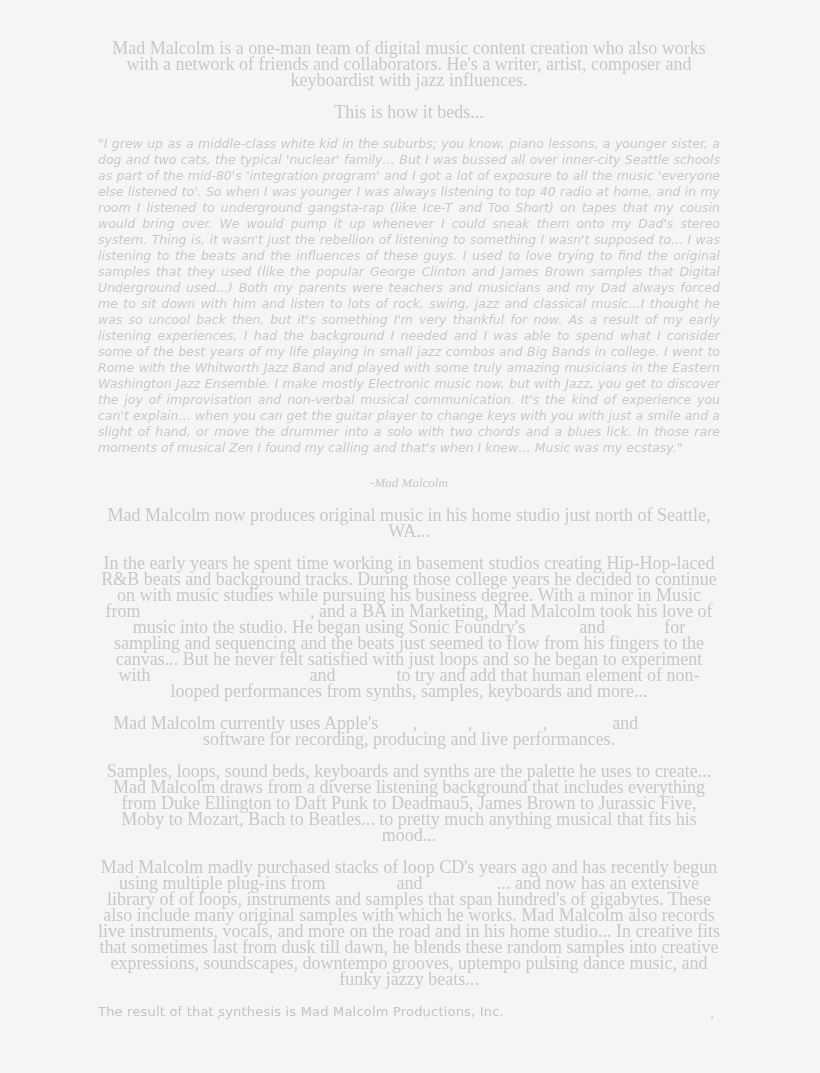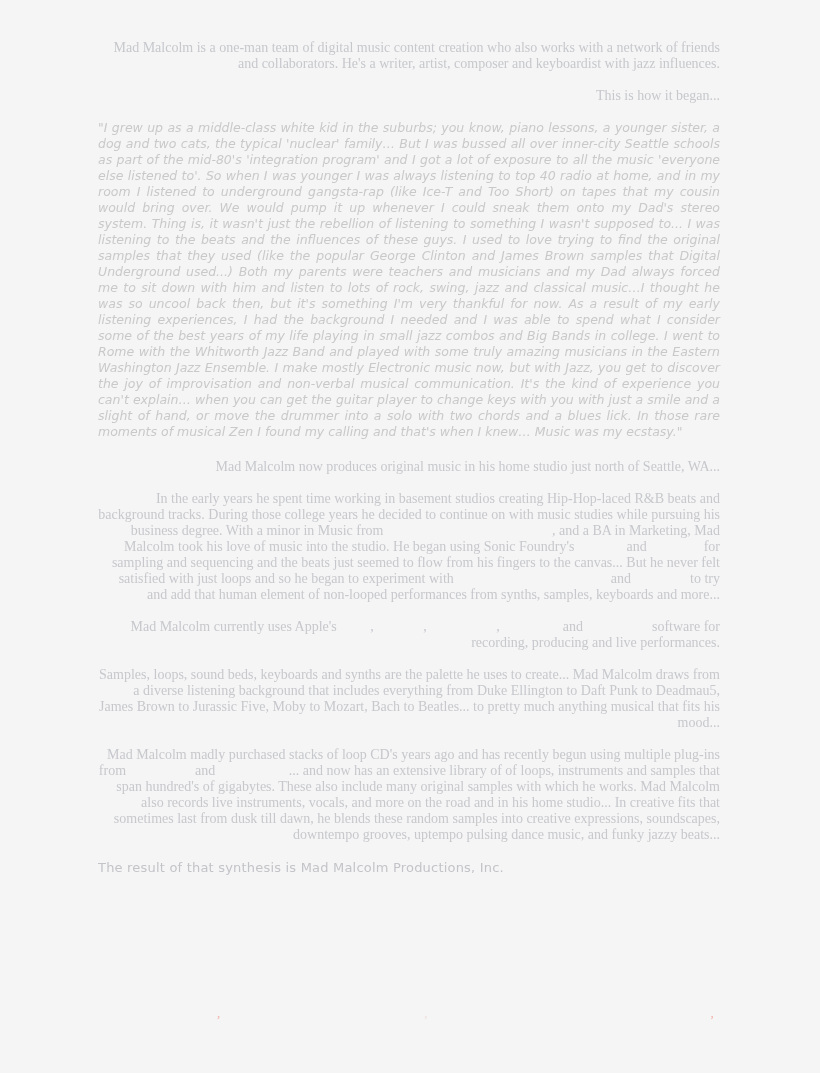--- a/index.html
+++ b/index.html
@@ -17,24 +17,24 @@
     position: absolute;
     left: 98px;
     top: 40px;
     width: 622px;
   }
   .para {
     margin: 0 0 16px 0;
   }
   .para.serif {
     font-family: "Liberation Serif", serif;
-    font-size: 14px;
+    font-size: 18px;
     line-height: 16px;
     color: #c7c8cc;
-    text-align: right;
+    text-align: center;
   }
   .para.quote {
     font-family: "DejaVu Sans", sans-serif;
     font-style: italic;
     font-size: 12.5px;
     line-height: 16px;
     color: #c9c9ca;
     text-align: justify;
     margin: 15px 0 19px 0;
   }
@@ -69,22 +69,23 @@
     font-size: 13px;
     line-height: 16px;
     white-space: nowrap;
   }
 </style>
 </head>
 <body>
 
 <div id="article">
     <div class="para serif"><span>Mad Malcolm is a one-man team of digital music content creation who also works with a network of friends and collaborators. He's a writer, artist, composer and keyboardist with jazz influences.</span></div>
-    <div class="para serif"><span>This is how it began...</span></div>
+    <div class="para serif"><span>This is how it beds...</span></div>
     <div class="para quote"><span>"I grew up as a middle-class white kid in the suburbs; you know, piano lessons, a younger sister, a dog and two cats, the typical 'nuclear' family… But I was bussed all over inner-city Seattle schools as part of the mid-80's 'integration program' and I got a lot of exposure to all the music 'everyone else listened to'. So when I was younger I was always listening to top 40 radio at home, and in my room I listened to underground gangsta-rap (like Ice-T and Too Short) on tapes that my cousin would bring over. We would pump it up whenever I could sneak them onto my Dad's stereo system. Thing is, it wasn't just the rebellion of listening to something I wasn't supposed to... I was listening to the beats and the influences of these guys.  I used to love trying to find the original samples that they used (like the popular George Clinton and James Brown samples that Digital Underground used...) Both my parents were teachers and musicians and my Dad always forced me to sit down with him and listen to lots of rock, swing, jazz and classical music…I thought he was so uncool back then, but it's something I'm very thankful for now. As a result of my early listening experiences, I had the background I needed and I was able to spend what I consider some of the best years of my life playing in small jazz combos and Big Bands in college.  I went to Rome with the Whitworth Jazz Band and played with some truly amazing musicians in the Eastern Washington Jazz Ensemble.  I make mostly Electronic music now, but with Jazz, you get to discover the joy of improvisation and non-verbal musical communication. It's the kind of experience you can't explain… when you can get the guitar player to change keys with you with just a smile and a slight of hand, or move the drummer into a solo with two chords and a blues lick. In those rare moments of musical Zen I found my calling and that's when I knew… Music was my ecstasy."</span></div>
+    <div class="para attribution"><span>-Mad Malcolm</span></div>
     <div class="para serif"><span>Mad Malcolm now produces original music in his home studio just north of Seattle, WA...</span></div>
     <div class="para serif"><span>In the early years he spent time working in basement studios creating Hip-Hop-laced R&amp;B beats and background tracks.  During those college years he decided to continue on with music studies while pursuing his business degree. With a minor in Music from </span><span class="gap" style="width: 165px;"></span><span>, and a BA in Marketing, Mad Malcolm took his love of music into the studio. He began using Sonic Foundry's </span><span class="gap" style="width: 45px;"></span><span> and </span><span class="gap" style="width: 50px;"></span><span> for sampling and sequencing and the beats just seemed to flow from his fingers to the canvas... But he never felt satisfied with just loops and so he began to experiment with </span><span class="gap" style="width: 150px;"></span><span> and </span><span class="gap" style="width: 52px;"></span><span> to try and add that human element of non-looped performances from synths, samples, keyboards and more...</span></div>
     <div class="para serif"><span>Mad Malcolm currently uses Apple's </span><span class="gap" style="width: 30px;"></span><span>, </span><span class="gap" style="width: 46px;"></span><span>, </span><span class="gap" style="width: 66px;"></span><span>, </span><span class="gap" style="width: 56px;"></span><span> and </span><span class="gap" style="width: 62px;"></span><span> software for recording, producing and live performances.</span></div>
     <div class="para serif"><span>Samples, loops, sound beds, keyboards and synths are the palette he uses to create... Mad Malcolm draws from a diverse listening background that includes everything from Duke Ellington to Daft Punk to Deadmau5, James Brown to Jurassic Five, Moby to Mozart, Bach to Beatles... to pretty much anything musical that fits his mood...</span></div>
     <div class="para serif"><span>Mad Malcolm madly purchased stacks of loop CD's years ago and has recently begun using multiple plug-ins from </span><span class="gap" style="width: 62px;"></span><span> and </span><span class="gap" style="width: 70px;"></span><span>... and now has an extensive library of of loops, instruments and samples that span hundred's of gigabytes.  These also include many original samples with which he works.  Mad Malcolm also records live instruments, vocals, and more on the road and in his home studio... In creative fits that sometimes last from dusk till dawn, he blends these random samples into creative expressions, soundscapes, downtempo grooves, uptempo pulsing dance music, and funky jazzy beats...</span></div>
     <div class="para sans"><span>The result of that synthesis is Mad Malcolm Productions, Inc.</span></div>
   </div>
 
 <div id="footer-links"><span class="gap" style="width: 119px;"></span><span style="color: rgb(242, 176, 166);">,</span><span class="gap" style="width: 204px;"></span><span style="color: rgb(240, 222, 220);">,</span><span class="gap" style="width: 283px;"></span><span style="color: rgb(242, 176, 166);">,</span></div>
 

